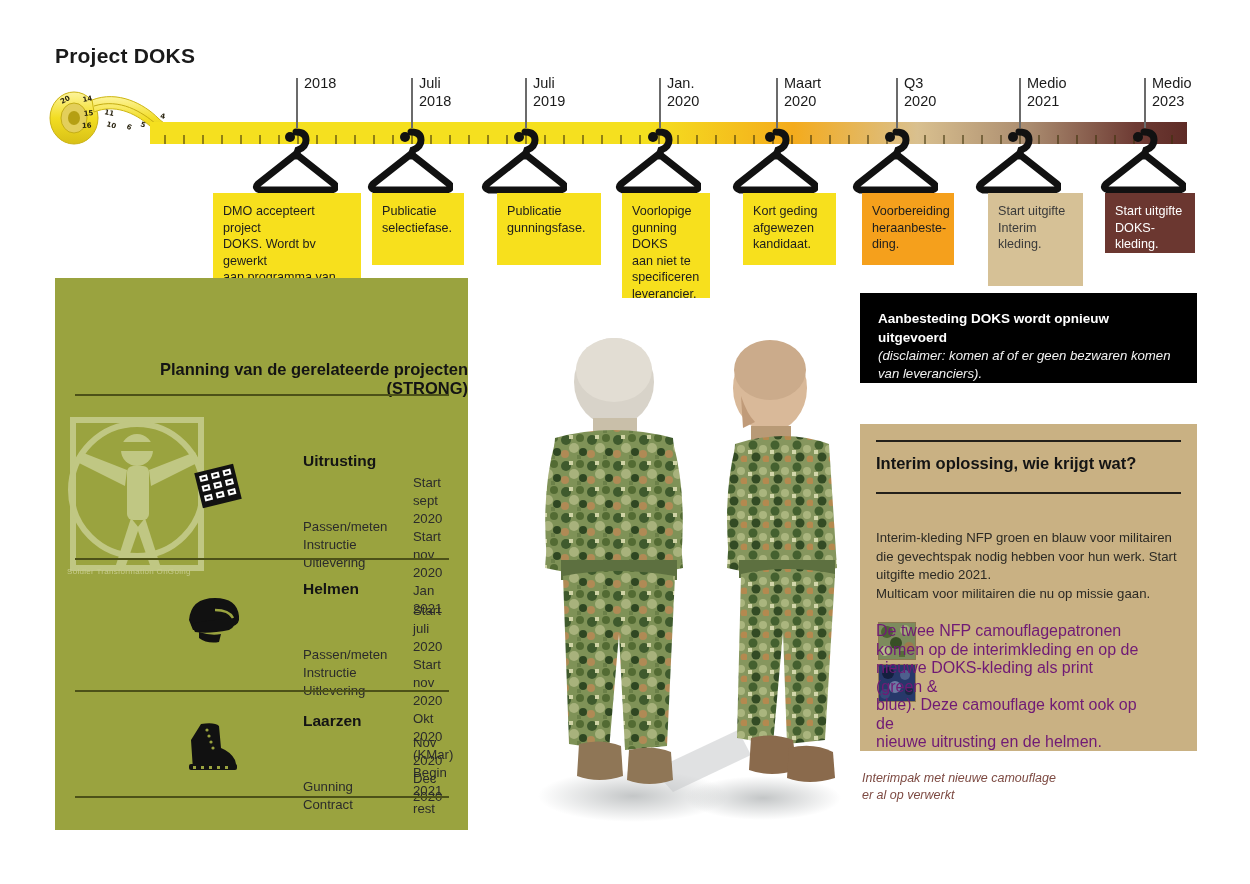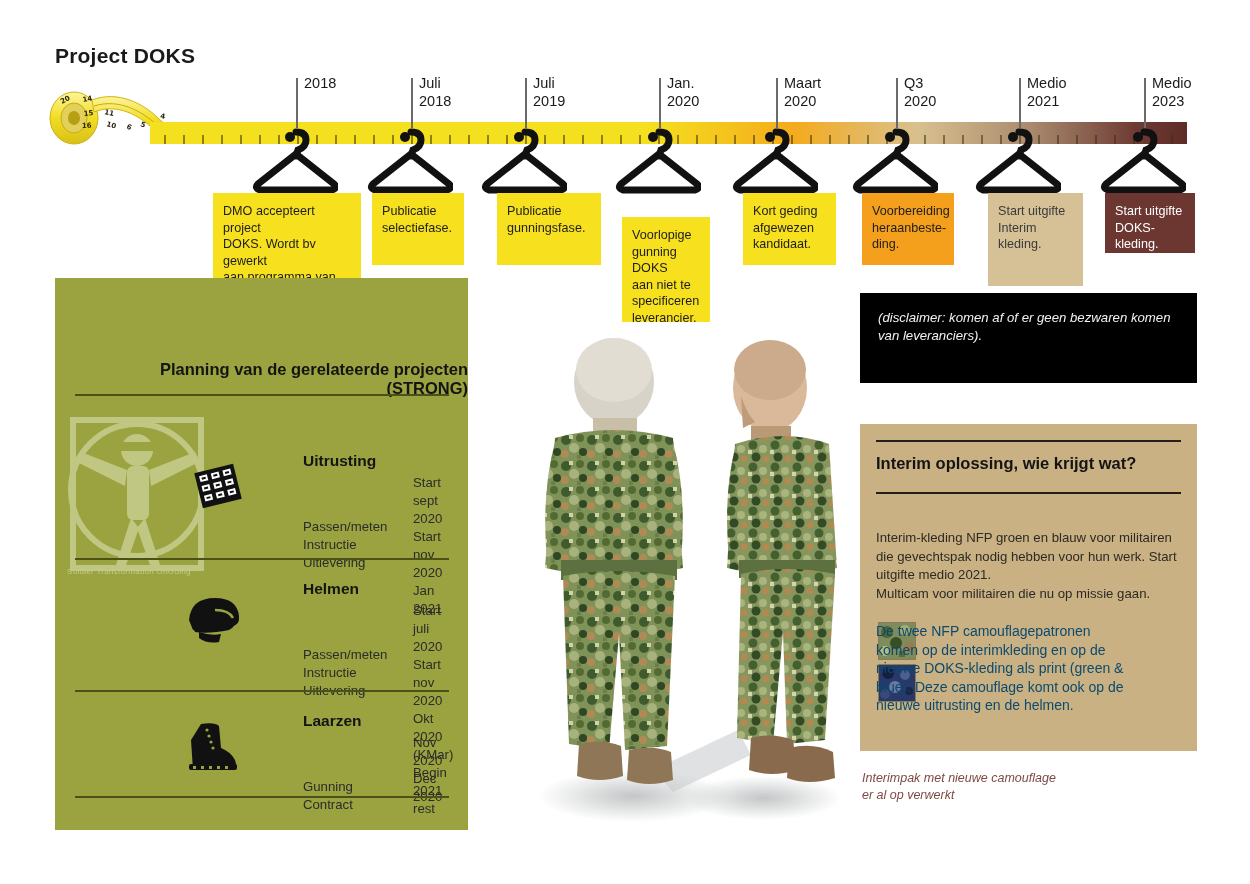--- a/index.html
+++ b/index.html
@@ -123,21 +123,21 @@
     position: absolute; left: 16px; top: 30px;
     font-size: 16.5px; font-weight: 700; color: #141414;
   }
   .tp-body {
     position: absolute; left: 16px; top: 105px; width: 310px;
     font-size: 13.2px; line-height: 18.5px; color: #2c2a24; white-space: pre-line;
   }
   .swatch { position: absolute; width: 38px; height: 38px; border: 1px solid #8e7a52; }
   .tp-caption2 {
     position: absolute; left: 16px; top: 198px; width: 265px;
-    font-size: 14px; line-height: 18.5px; color: #0c4a6e; white-space: pre-line;
+    font-size: 16px; line-height: 18.5px; color: #701a75; white-space: pre-line;
   }
   .photo-caption {
     position: absolute; left: 862px; top: 770px;
     font-size: 12.5px; font-style: italic; line-height: 17px;
     color: #7d4a42; white-space: pre-line;
   }
 
   
   .soldiers { position: absolute; left: 483px; top: 330px; width: 400px; height: 500px; }
 </style>
@@ -285,21 +285,21 @@
         <div class="tl-label">Jan.
 2020</div>
       </div>
       <div class="hanger" style="left: 615px;">
         <svg width="86" height="66" viewBox="0 0 86 66">
           <circle cx="38" cy="9" r="5" fill="#111"></circle>
           <path d="M44 4 q10 0 10 8 q0 7 -8 10 l-2 6" fill="none" stroke="#111" stroke-width="7" stroke-linecap="round"></path>
           <path d="M44 26 L6 56 q-4 4 2 6 l72 0 q6 -2 2 -6 L44 26 Z" fill="none" stroke="#111" stroke-width="7" stroke-linejoin="round"></path>
         </svg>
       </div>
-      <div class="note yellow" style="left: 622px; top: 193px; width: 88px; height: 105px; margin-top: 24px;">Voorlopige
+      <div class="note yellow" style="left: 622px; top: 193px; width: 88px; height: 105px;">Voorlopige
 gunning DOKS
 aan niet te
 specificeren
 leverancier.</div>
       <div class="tl-marker" style="left: 776px;">
         <div class="tl-stem"></div>
         <div class="tl-label">Maart
 2020</div>
       </div>
       <div class="hanger" style="left: 732px;">
@@ -352,20 +352,21 @@
           <circle cx="38" cy="9" r="5" fill="#111"></circle>
           <path d="M44 4 q10 0 10 8 q0 7 -8 10 l-2 6" fill="none" stroke="#111" stroke-width="7" stroke-linecap="round"></path>
           <path d="M44 26 L6 56 q-4 4 2 6 l72 0 q6 -2 2 -6 L44 26 Z" fill="none" stroke="#111" stroke-width="7" stroke-linejoin="round"></path>
         </svg>
       </div>
       <div class="note maroon" style="left: 1105px; top: 193px; width: 90px; height: 60px;">Start uitgifte
 DOKS-kleding.</div>
     </div>
 
   <div class="disclaimer">
+    <div class="d-l1">Aanbesteding DOKS wordt opnieuw uitgevoerd</div>
     <div class="d-l2">(disclaimer: komen af of er geen bezwaren komen
 van leveranciers).</div>
   </div>
 
   <div class="soldiers">
     <svg width="400" height="500" viewBox="0 0 400 500">
       <defs>
         <pattern id="camo" width="26" height="26" patternUnits="userSpaceOnUse">
           <rect width="26" height="26" fill="#7f9257"></rect>
           <circle cx="5" cy="6" r="5" fill="#3f5a2d"></circle>

